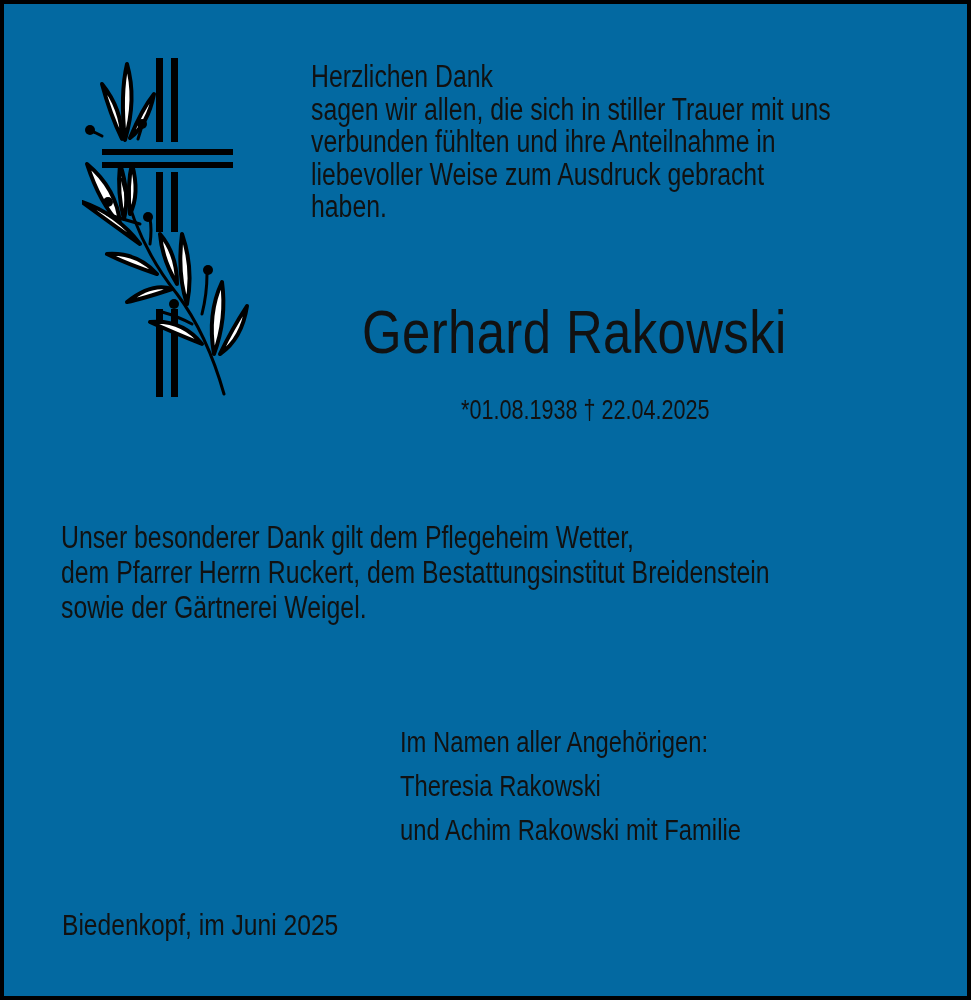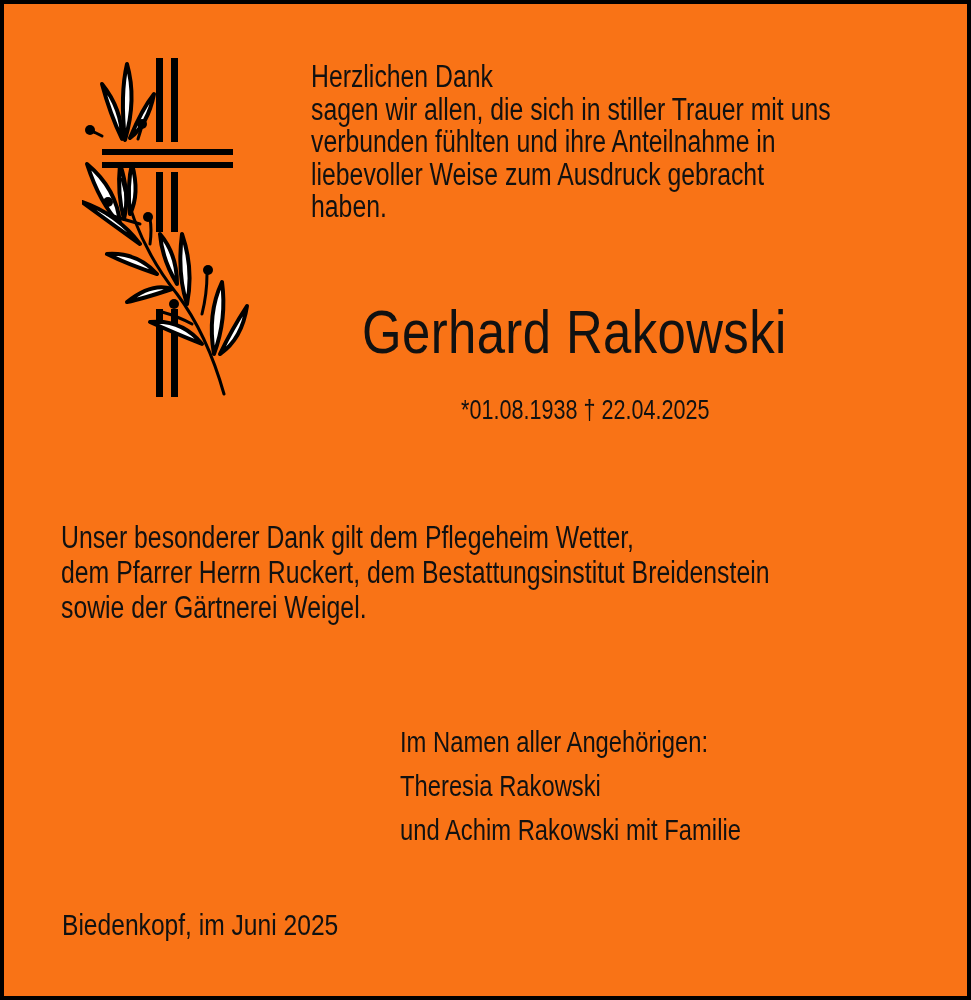--- a/index.html
+++ b/index.html
@@ -1,19 +1,19 @@
 <!DOCTYPE html>
 <html><head>
 <meta charset="utf-8">
 <style>
   html, body { margin: 0; padding: 0; background: #ffffff; }
   body { width: 971px; height: 1000px; position: relative; overflow: hidden; }
   .frame {
     position: absolute; left: 0; top: 0; width: 971px; height: 1000px;
-    box-sizing: border-box; border: 4px solid #000; background: #f97316;
+    box-sizing: border-box; border: 4px solid #000; background: #0369a1;
   }
   .txt {
     position: absolute; font-family: "Liberation Sans", sans-serif; color: #111;
     white-space: nowrap; transform-origin: 0 0; font-weight: normal;
   }
   .intro { left: 307px; top: 57px; font-size: 31px; line-height: 32.5px; transform: scaleX(0.80); }
   .intro div { height: 32.5px; }
   .name { left: 358px; top: 290px; font-size: 62px; line-height: 76px; transform: scaleX(0.82); letter-spacing: 0.5px; }
   .dates { left: 457px; top: 389px; font-size: 27px; line-height: 34px; transform: scaleX(0.80); }
   .thanks { left: 57px; top: 516px; font-size: 31px; line-height: 35px; transform: scaleX(0.80); }

